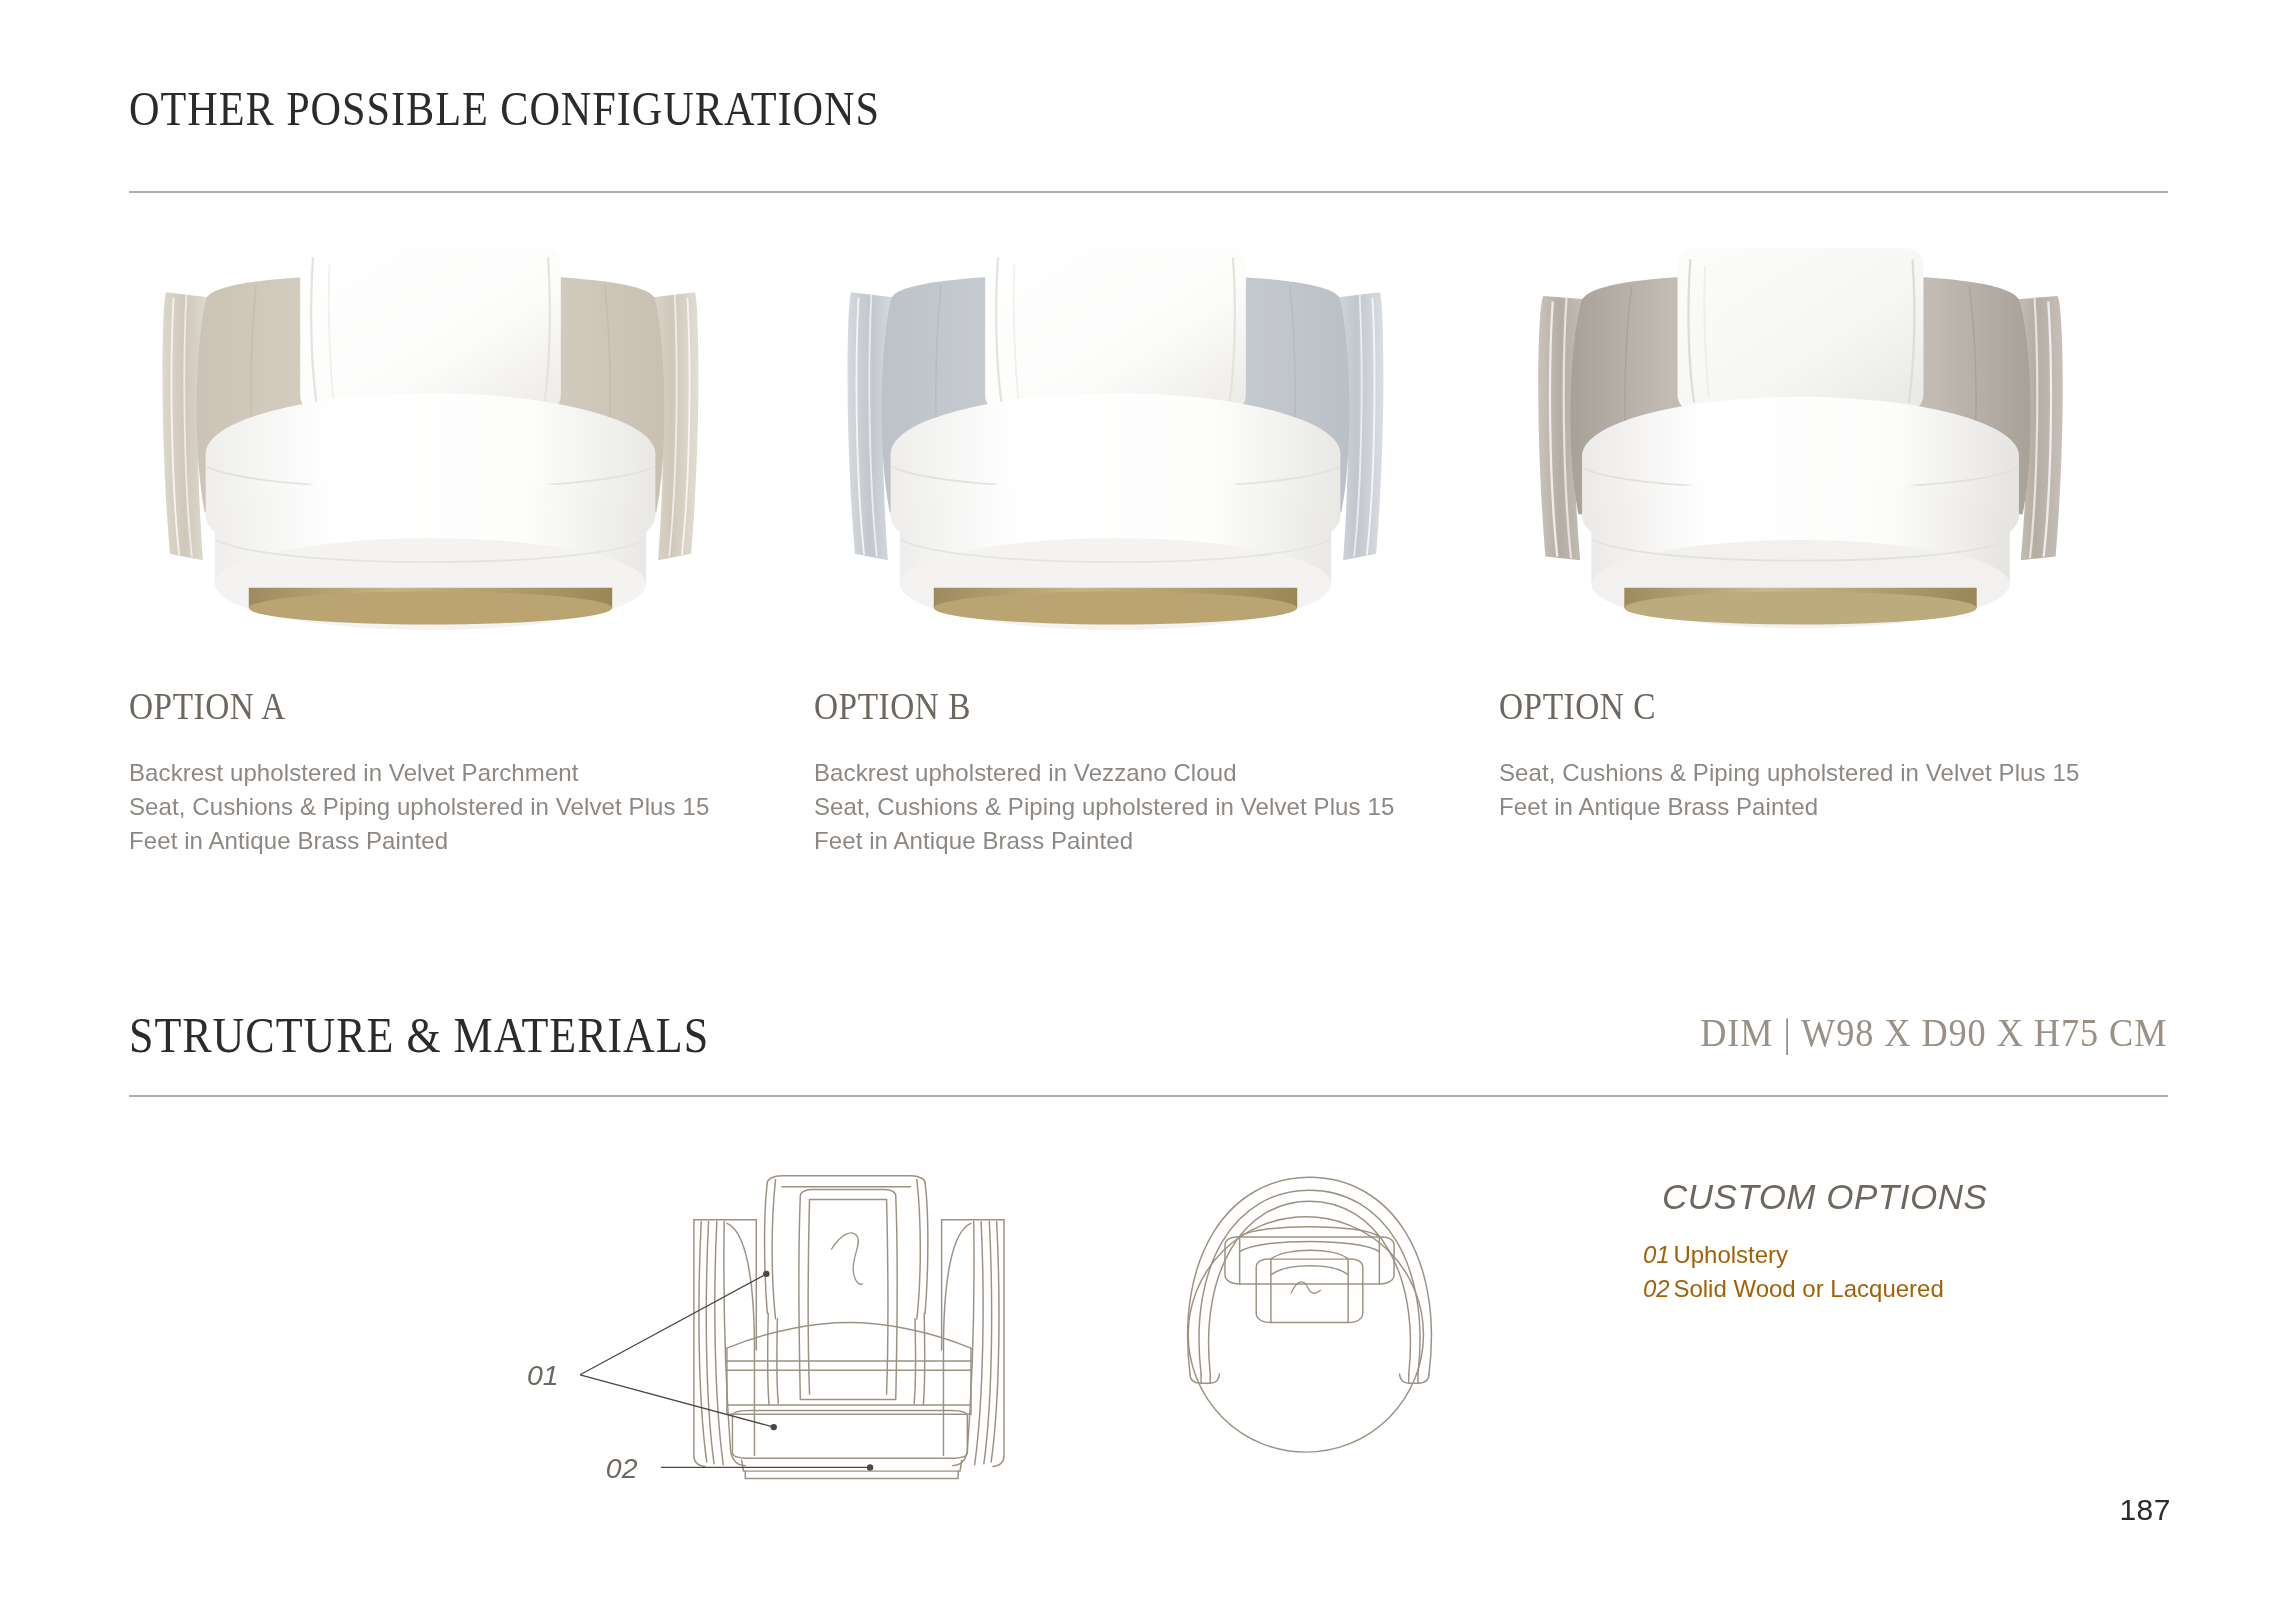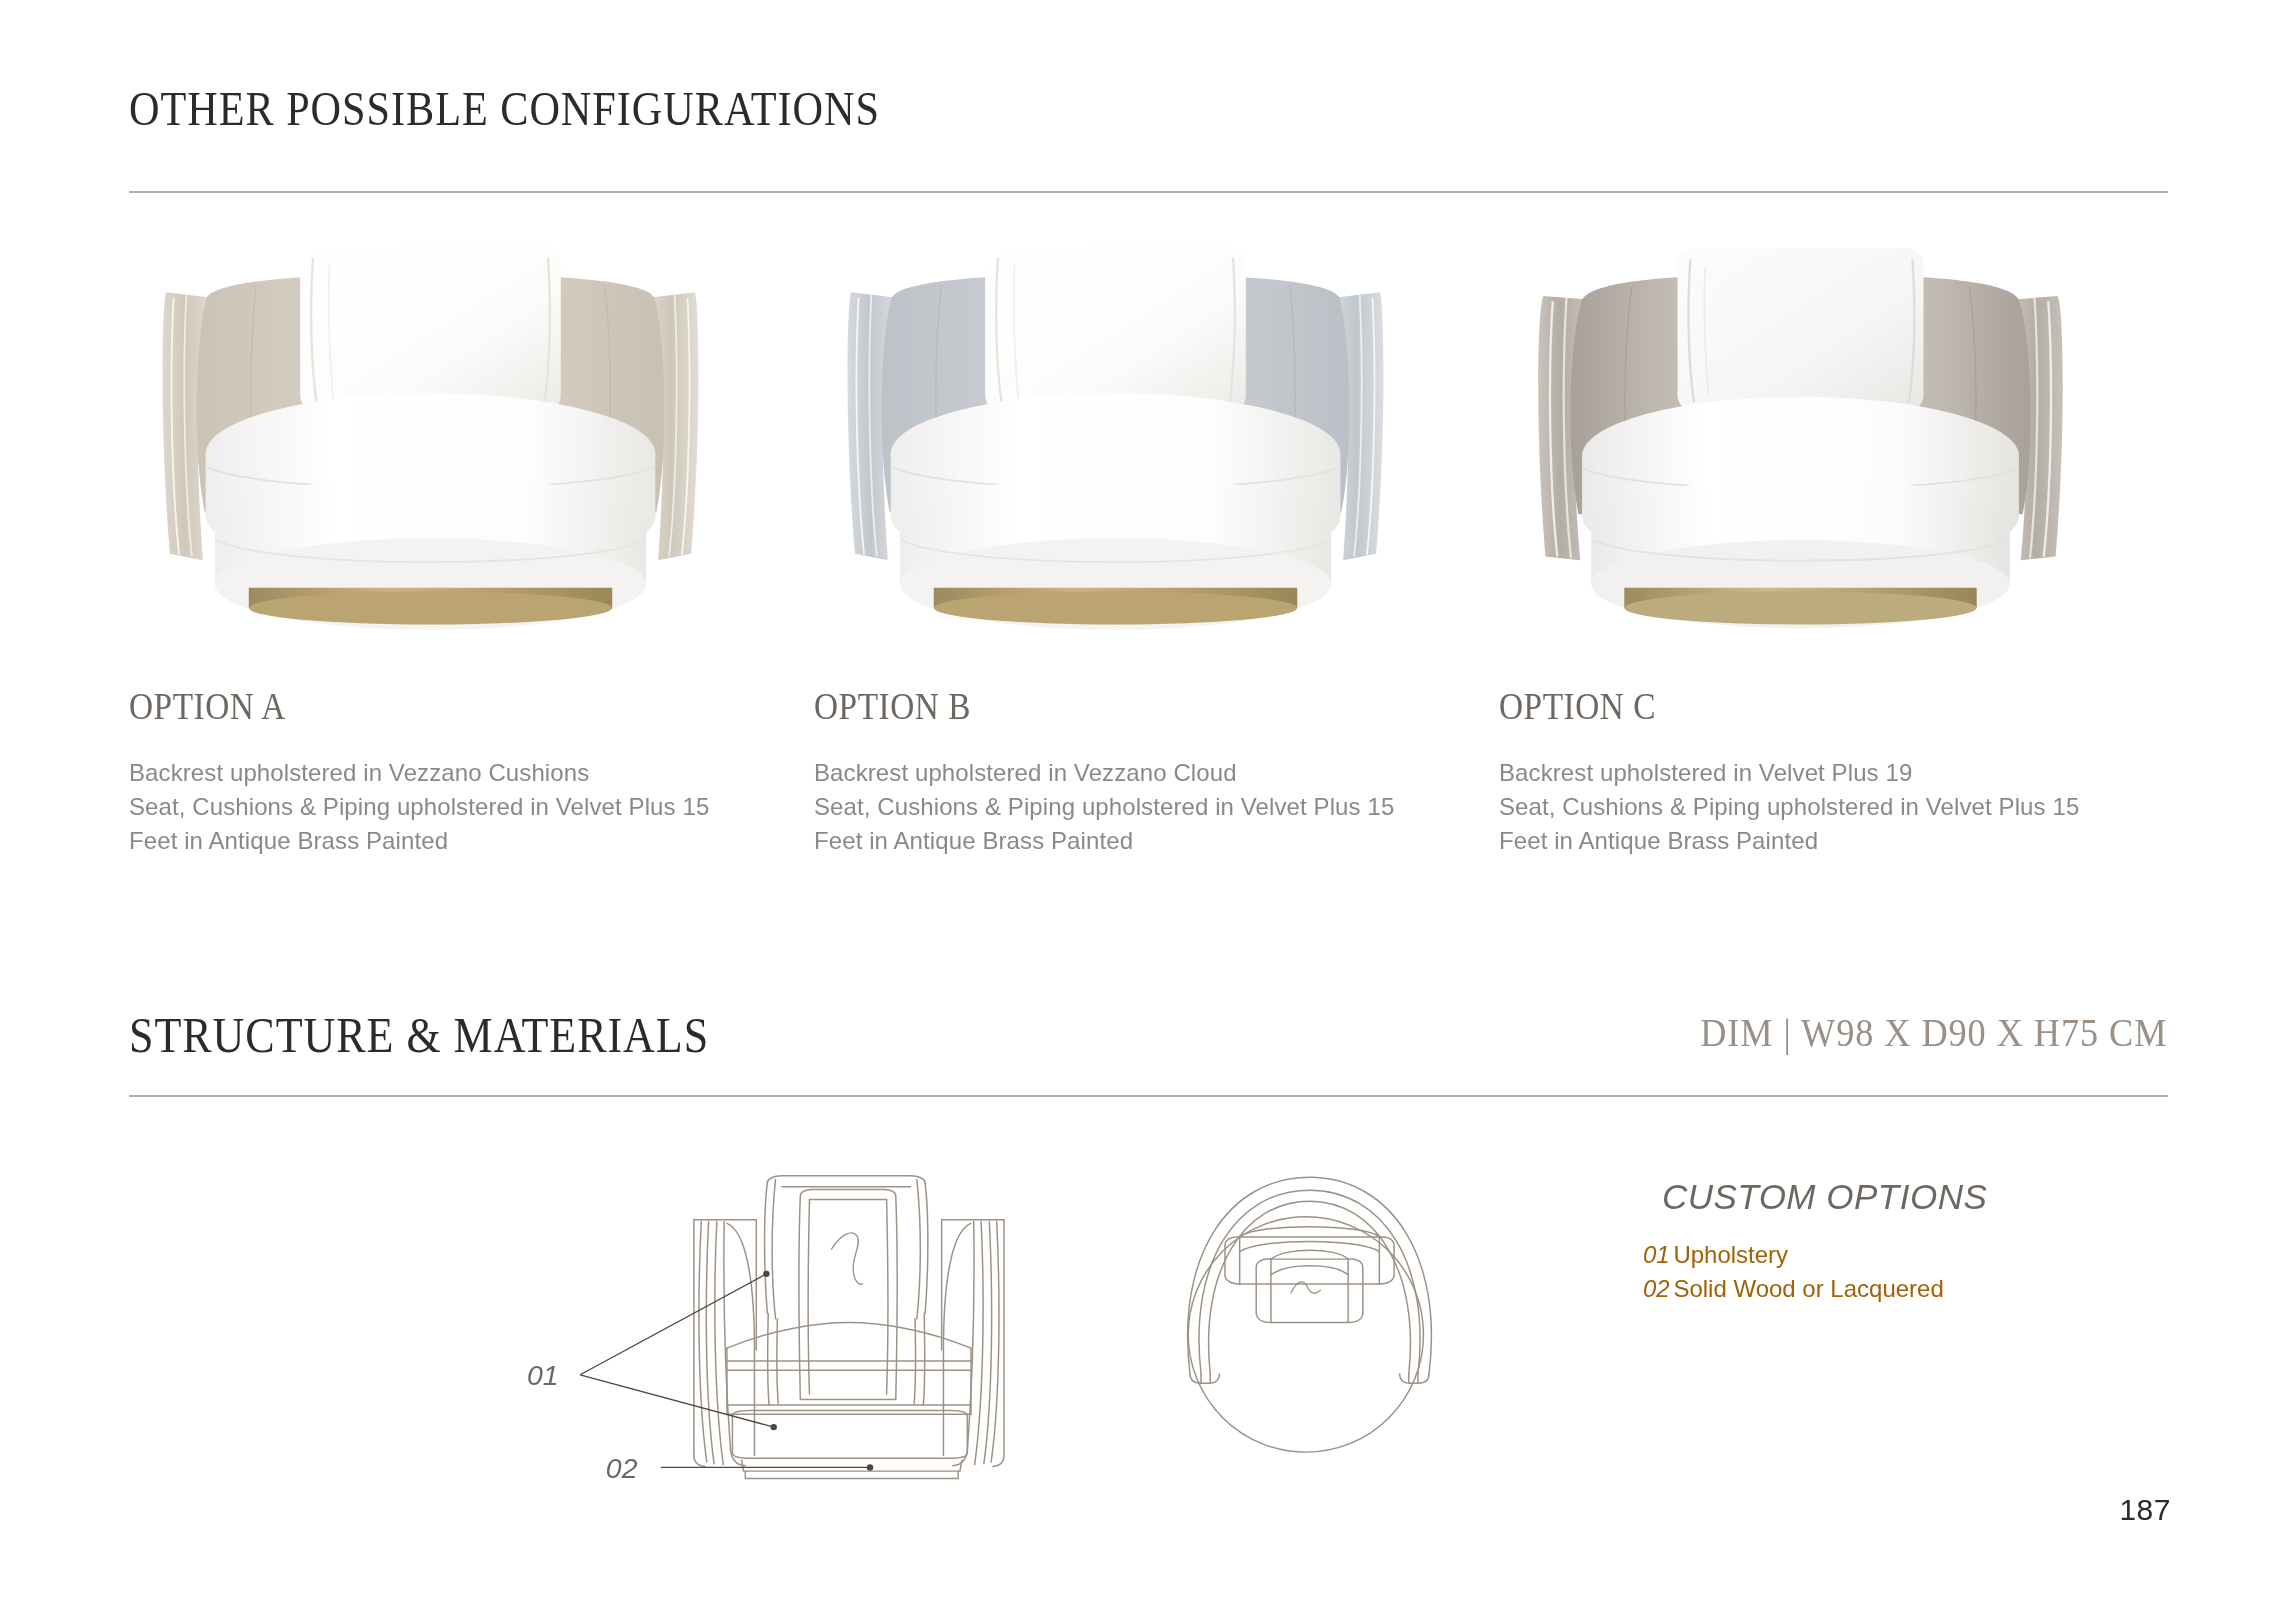--- a/index.html
+++ b/index.html
@@ -226,21 +226,21 @@
         <rect x="75" y="316" width="470" height="62" fill="url(#seatA)"></rect>
         <ellipse cx="310" cy="378" rx="235" ry="50" fill="#f4f3f1"></ellipse>
         <path d="M76,330 C140,362 480,362 544,330" stroke="#e6e4e0" stroke-width="2" fill="none"></path>
 
         <rect x="112" y="382" width="396" height="22" fill="url(#baseA)"></rect>
         <ellipse cx="310" cy="404" rx="198" ry="18" fill="#b9a472"></ellipse>
       </svg>
     </div>
     <div class="option-heading">OPTION A</div>
     <div class="option-desc">
-      <div>Backrest upholstered in Vezzano Cushions</div>
+      <div>Backrest upholstered in Velvet Parchment</div>
       <div>Seat, Cushions &amp; Piping upholstered in Velvet Plus 15</div>
       <div>Feet in Antique Brass Painted</div>
     </div>
   </div>
 
   <div class="option-col">
     <div class="photo-wrap">
       <svg width="569" height="395" viewBox="0 0 620 430">
         <defs>
           <linearGradient id="wingB" x1="0" y1="0" x2="1" y2="0">
@@ -358,21 +358,20 @@
         <ellipse cx="310" cy="316" rx="228" ry="54" fill="url(#seatC)"></ellipse>
         <rect x="82" y="316" width="456" height="62" fill="url(#seatC)"></rect>
         <ellipse cx="310" cy="378" rx="228" ry="48" fill="#f2f1ef"></ellipse>
         <path d="M84,330 C144,360 476,360 536,330" stroke="#e4e2de" stroke-width="2" fill="none"></path>
         <rect x="118" y="382" width="384" height="22" fill="url(#baseC)"></rect>
         <ellipse cx="310" cy="404" rx="192" ry="18" fill="#bcab7c"></ellipse>
       </svg>
     </div>
     <div class="option-heading">OPTION C</div>
     <div class="option-desc">
-      <div>Backrest upholstered in Velvet Plus 19</div>
       <div>Seat, Cushions &amp; Piping upholstered in Velvet Plus 15</div>
       <div>Feet in Antique Brass Painted</div>
     </div>
   </div>
 
 </div>
 
 <div class="section-title">STRUCTURE &amp; MATERIALS</div>
 <div class="dim-text">DIM | W98 X D90 X H75 CM</div>
 <div class="divider" id="divider-mid"></div>

